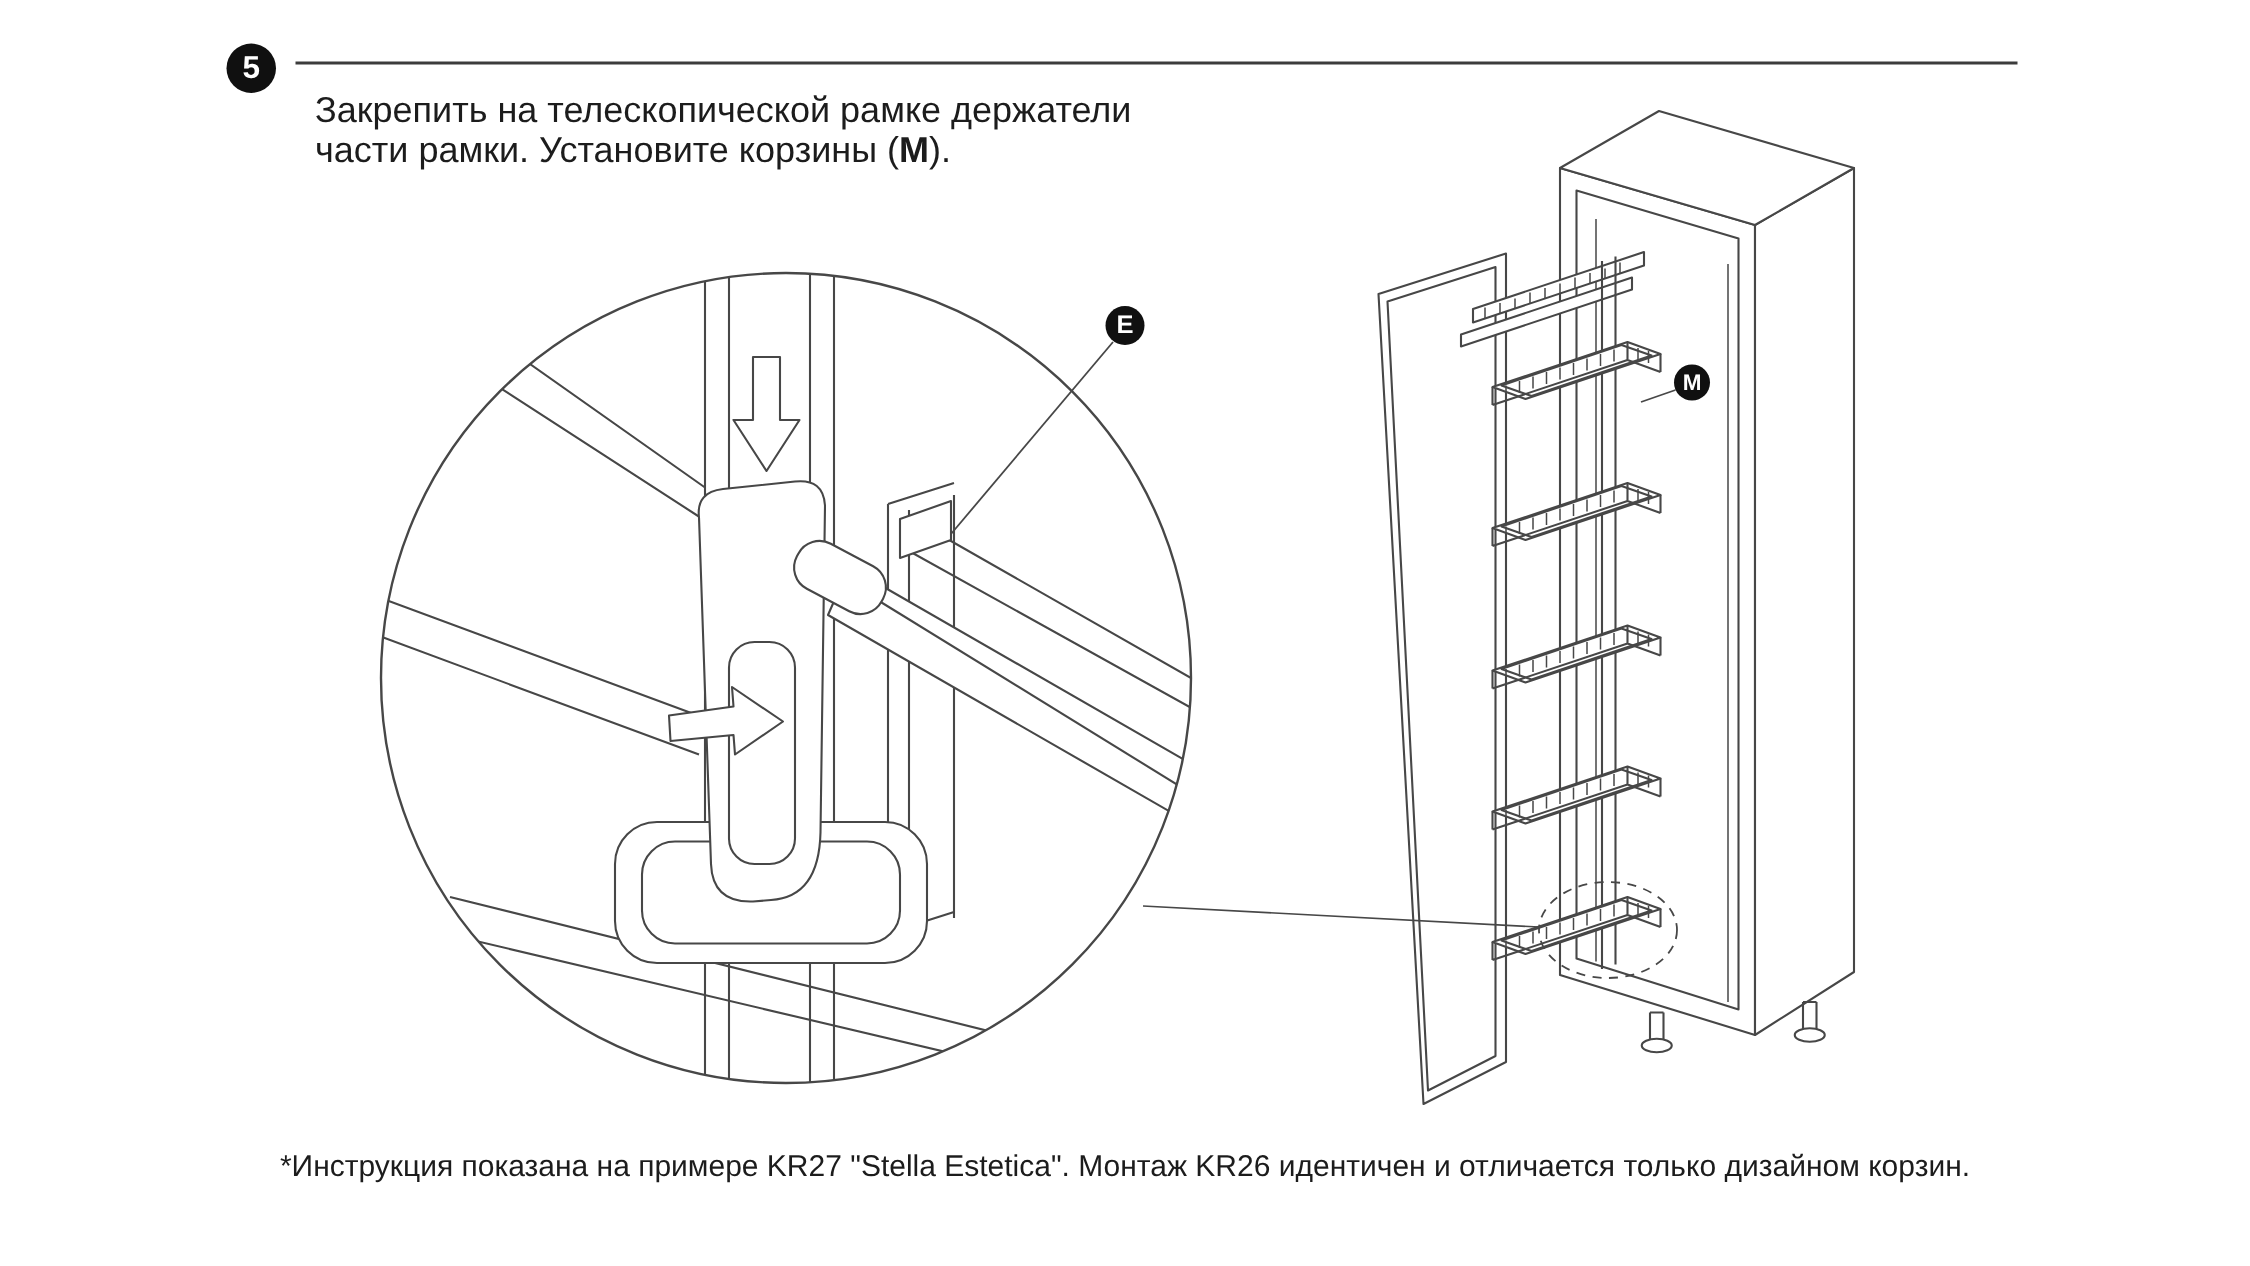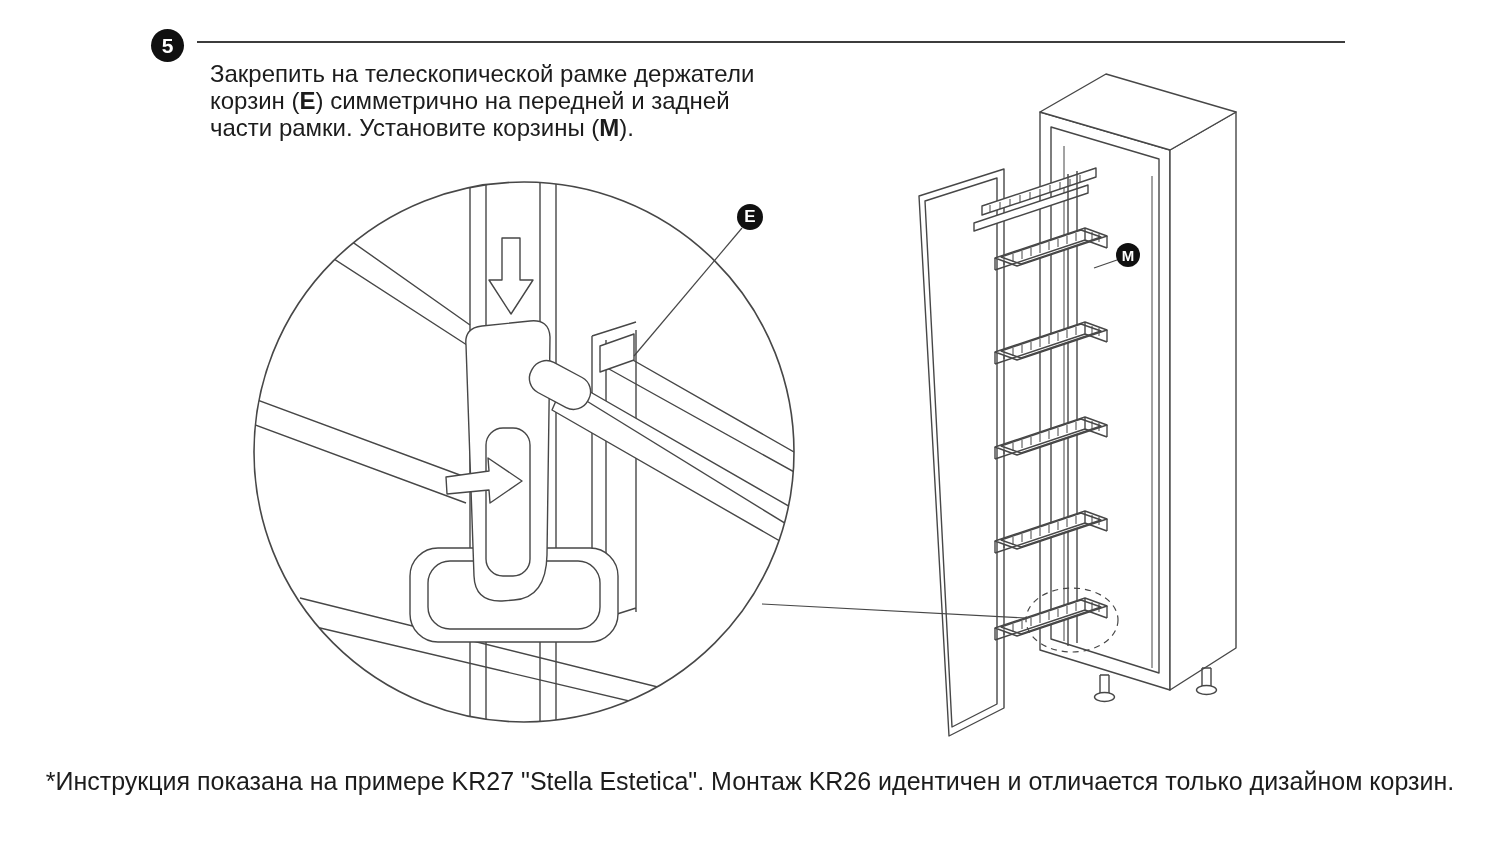--- a/index.html
+++ b/index.html
@@ -10,35 +10,34 @@
           font-size:21px;font-weight:bold;}
   .top-rule{position:absolute;left:197px;top:41px;width:1148px;height:2px;background:#3c3c3c;}
   .instruction{position:absolute;left:210px;top:60px;font-size:24px;line-height:27px;}
   .instruction p{margin:0;}
   .instruction b{font-weight:bold;}
   .diagram{position:absolute;left:0;top:0;}
   .part-badge{position:absolute;border-radius:50%;background:#101010;color:#fff;
           display:flex;align-items:center;justify-content:center;font-weight:bold;}
   .badge-e{left:737px;top:204px;width:26px;height:26px;font-size:17px;}
   .badge-m{left:1116px;top:243px;width:24px;height:24px;font-size:15px;}
-  .footnote{position:absolute;left:0;top:767px;width:1500px;text-align:center;font-size:25px;}
+  .footnote{position:absolute;left:0;top:767px;width:1500px;text-align:center;font-size:20px;}
 </style>
 </head>
 <body>
 
 <div class="canvas">
 
   <div class="step-badge">
     <span>5</span>
   </div>
   <div class="top-rule"></div>
 
   <div class="instruction">
     <p><span>Закрепить на телескопической рамке держатели</span></p>
-    <p><span>корзин (</span><b>E</b><span>) симметрично на передней и задней</span></p>
     <p><span>части рамки. Установите корзины (</span><b>М</b><span>).</span></p>
   </div>
 
   <svg class="diagram" width="1500" height="844" viewBox="0 0 1500 844">
     <defs>
       <clipPath id="lens">
           <circle cx="524" cy="452" r="270"></circle>
         </clipPath>
 
       <g id="basket">

